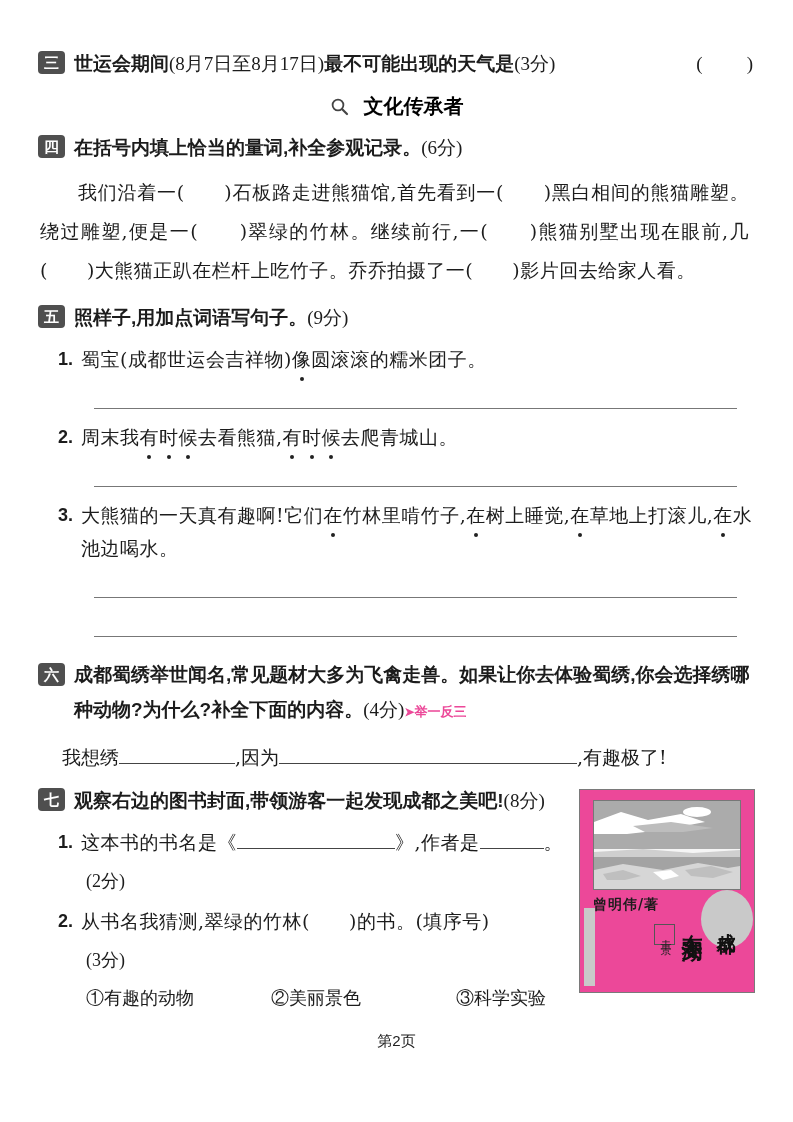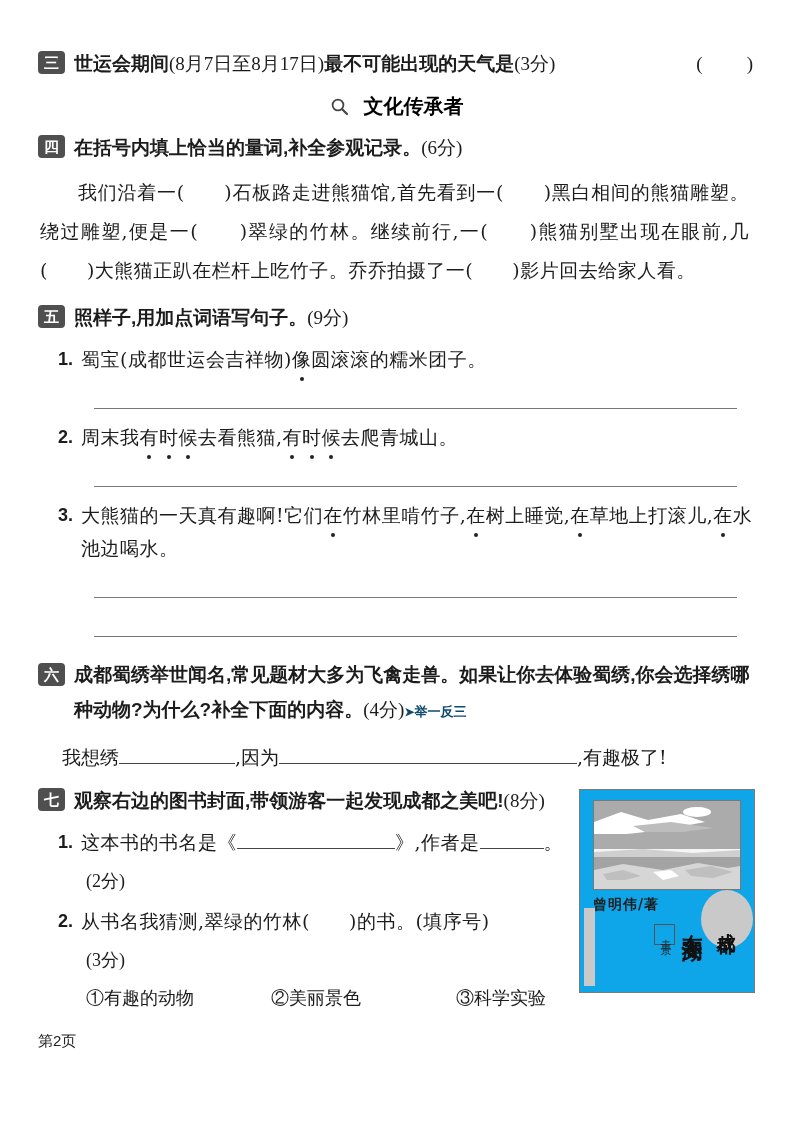--- a/index.html
+++ b/index.html
@@ -47,54 +47,54 @@
   .dot-char::after {
     content:""; position:absolute; left:50%; bottom:-5px; width:4px; height:4px;
     margin-left:-2px; border-radius:50%; background:#222;
   }
 
   .ans-line { border-bottom:1.5px solid #777; margin:32px 18px 6px 56px; height:1px; }
 
   .fill-row { margin:14px 0 0 24px; font-size:19px; display:flex; align-items:baseline; flex-wrap:nowrap; }
   .blank { display:inline-block; border-bottom:1.5px solid #444; height:1.05em; flex:none; }
 
-  .tag-wrap { font-weight:700; font-size:13px; color:#0c4a6e; white-space:nowrap;margin-top:33px; }
+  .tag-wrap { font-weight:700; font-size:13px; color:#ec4899; white-space:nowrap;margin-top:33px; }
   .tag-arrow { font-size:12px; }
 
   
   .q7-wrap { display:flex; gap:14px; margin-top:16px; }
   .q7-left { flex:1; min-width:0; }
   .sub-score { margin:10px 0 0 48px; font-size:18px; }
   .q7-options { display:flex; margin:14px 0 0 48px; font-size:18px; }
   .q7-options .option { width:185px; }
   .q7-options .option:last-child { width:auto;text-align:center; }
 
   
   .book-cover {
     position:relative; width:176px; height:204px; flex:none;
-    border:1.5px solid #7a7a7a; background:#0ea5e9; margin-top:2px;
+    border:1.5px solid #7a7a7a; background:#ec4899; margin-top:2px;
   }
   .cover-art { position:absolute; top:10px; left:13px; }
   .cover-author { position:absolute; top:106px; left:13px; font-size:14px; font-weight:600; letter-spacing:1px; }
   .cover-spine { position:absolute; left:4px; top:118px; bottom:6px; width:11px; background:#c9c9c9; }
   .cover-title-box {
     position:absolute; top:134px; left:74px; writing-mode:vertical-rl;
     font-size:11px; border:1px solid #555; padding:5px 2px; letter-spacing:3px; color:#222;
   }
   .cover-title-main {
     position:absolute; top:126px; left:98px; writing-mode:vertical-rl;
     font-size:21px; font-weight:700; letter-spacing:4px; color:#111;
   }
   .cover-title-circle {
     position:absolute; top:100px; right:1px; width:52px; height:58px; border-radius:50%;
     background:#c9c9c9; display:flex; align-items:center; justify-content:center;
     writing-mode:vertical-rl; font-size:19px; font-weight:700; letter-spacing:2px; color:#111;
   }
 
-  .footer { font-size:15px; margin-top:22px; color:#222; }
+  .footer { text-align:center; font-size:15px; margin-top:22px; color:#222; }
 </style>
 </head>
 <body>
 
 <div class="page">
 
   <section>
     <div class="stem-row">
       <span class="badge">三</span>
       <span class="stem-text"><span>世运会期间</span><span class="serif" style="font-weight:400">(8月7日至8月17日)</span><span>最不可能出现的天气是</span><span class="stem-score">(3分)</span></span>

